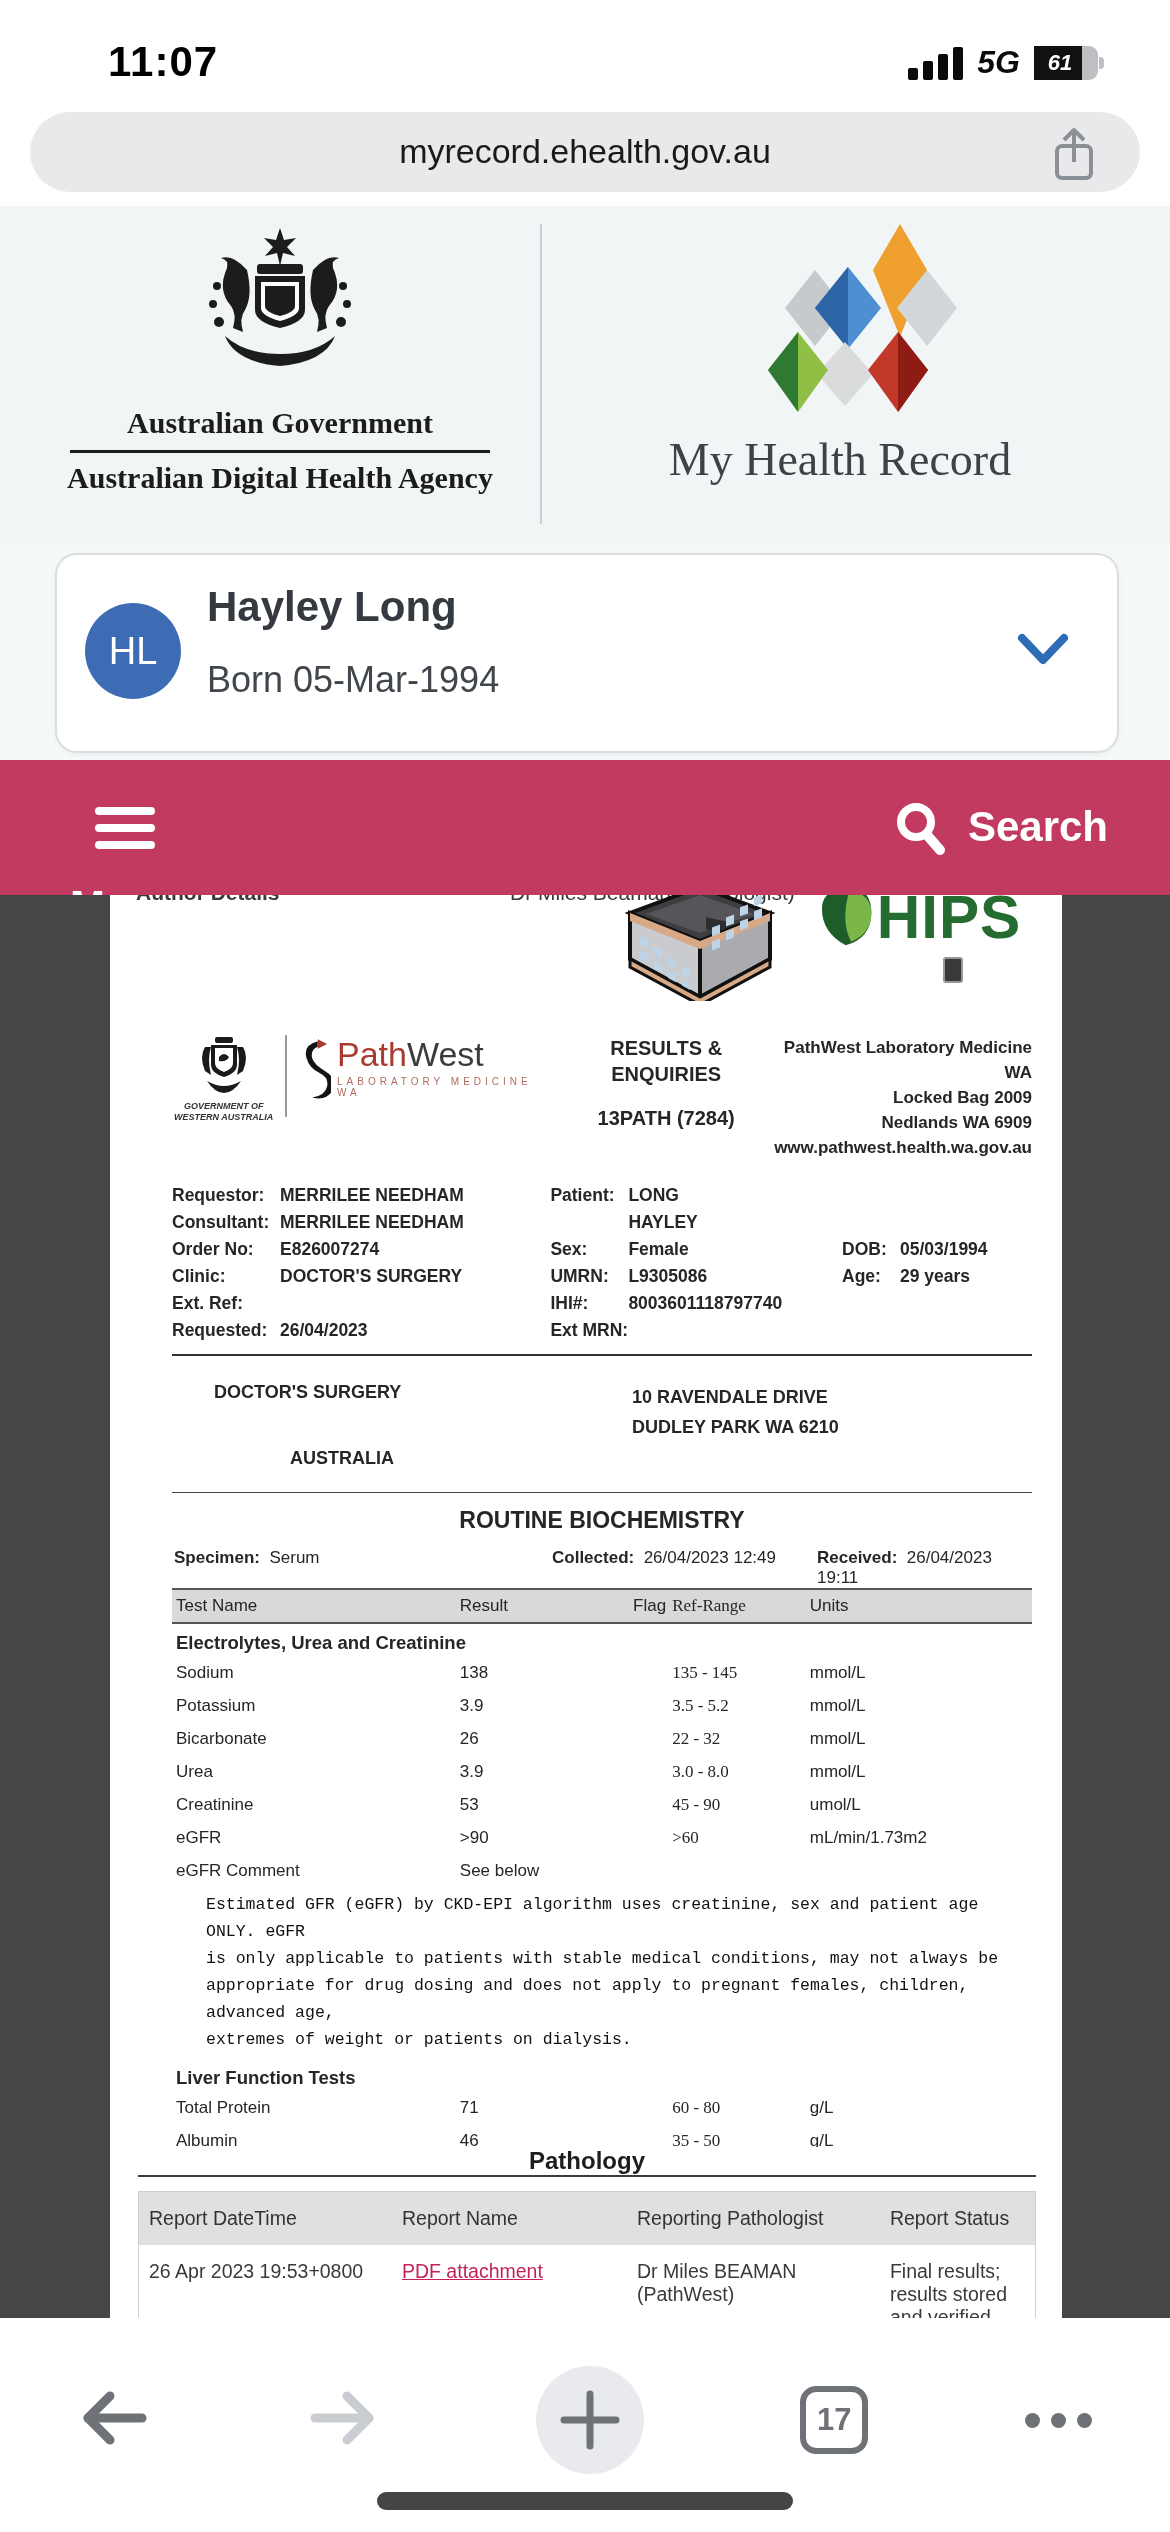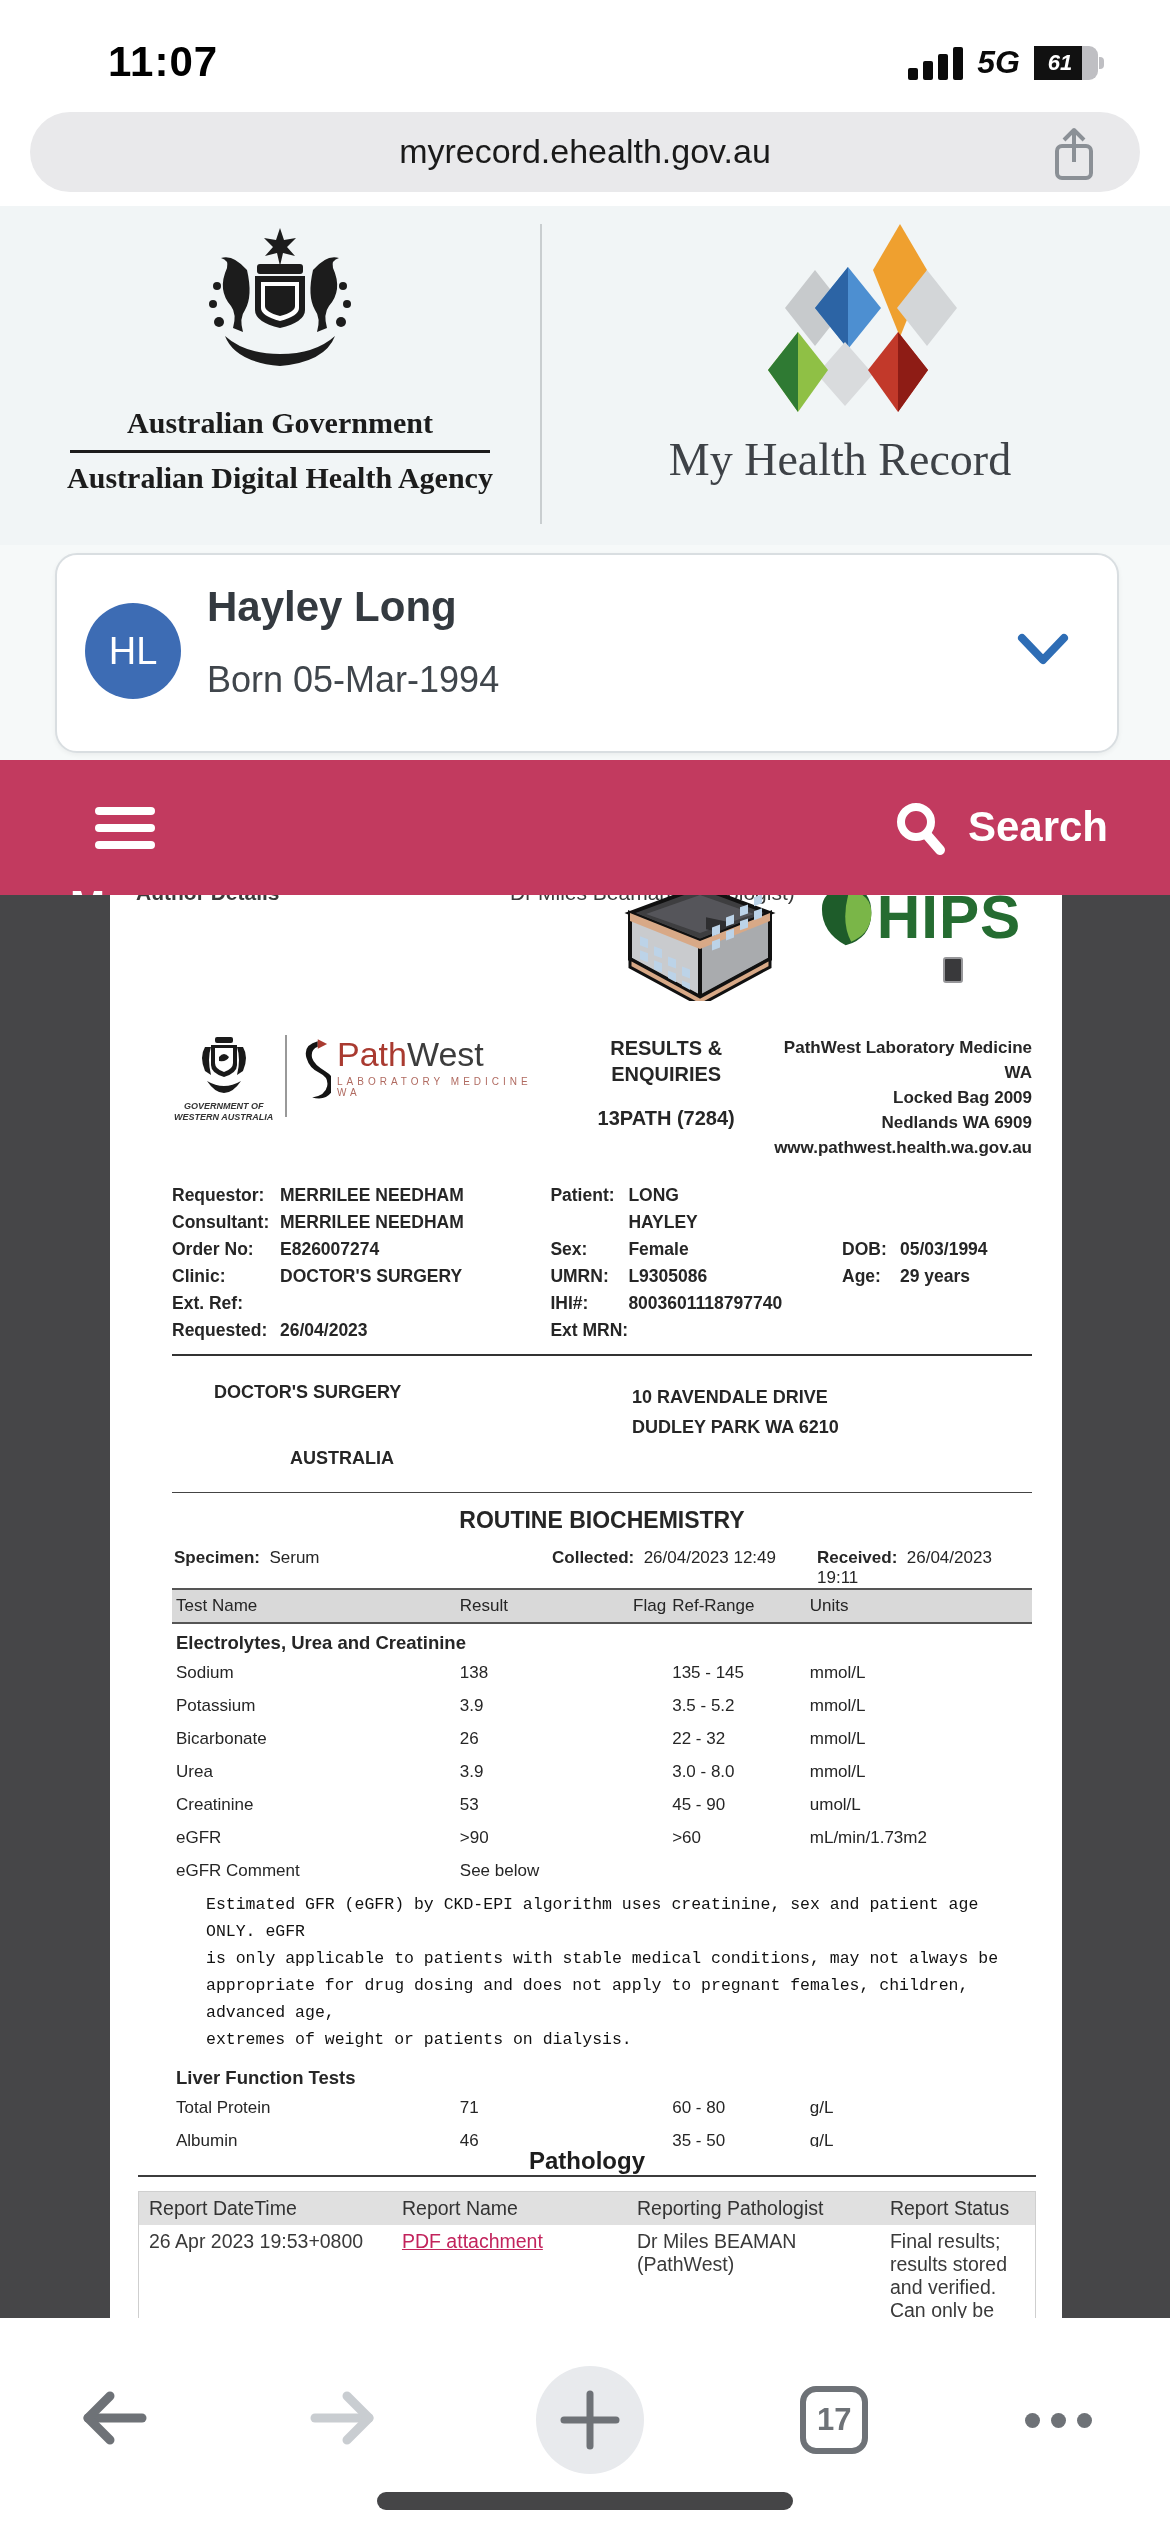--- a/index.html
+++ b/index.html
@@ -93,31 +93,31 @@
   .spec{position:relative;height:30px;margin-top:14px;font-size:17px;}
   .spec b{font-weight:bold;}
   .sp1{position:absolute;left:2px;}
   .sp2{position:absolute;left:380px;}
   .sp3{position:absolute;left:645px;}
   .thead{display:flex;background:#d9d9d9;border-top:2px solid #555;border-bottom:2px solid #555;height:32px;align-items:center;font-size:17px;margin-top:10px;}
   .r{display:flex;font-size:17px;line-height:33px;}
   .c1{width:33%;padding-left:4px;}
   .c2{width:17%;}
   .c3{width:7%;text-align:right;padding-right:6px;}
-  .c4{width:16%;}
+  .c4{width:16%;font-family:Liberation Serif, serif;}
   .c5{flex:1;}
   .sect{font-size:18.5px;font-weight:bold;margin:8px 0 2px 4px;}
   .cmt{font-family:"Liberation Mono","DejaVu Sans Mono",monospace;font-size:16.5px;line-height:27px;color:#111;margin:4px 0 6px 34px;}
   .lfclip{overflow:hidden;height:88px;}
   
   .psec{margin:0 26px 0 28px;color:#3a3a3a;}
   .h2{font-size:24px;font-weight:bold;color:#1d1d1d;border-bottom:2px solid #3c3c3c;text-align:center;}
   .tbl{border:1px solid #cfcfcf;margin-top:14px;font-size:19.5px;}
   .trh{display:flex;background:#e0e0e0;font-weight:normal;color:#333;}
-  .trh>div,.trd>div{padding:5px 10px;}
+  .trh>div,.trd>div{padding:15px 10px;}
   .trd{display:flex;background:#fff;color:#3a3a3a;}
   .t1c1{width:26%}.t1c2{width:24%}.t1c3{width:26%}.t1c4{flex:1}
   .link{color:#c2235c;text-decoration:underline;cursor:pointer;}
   
   .toolbar{top:2318px;left:0;width:1170px;height:214px;background:#fff;}
   .ticons{position:absolute;left:0;top:48px;width:1170px;display:flex;align-items:center;justify-content:space-between;padding:0 78px;box-sizing:border-box;}
   .pluswrap{width:108px;height:108px;border-radius:50%;background:#e8eaed;display:flex;align-items:center;justify-content:center;}
   .tabbox{width:56px;height:56px;border:6px solid #6e7277;border-radius:16px;display:flex;align-items:center;justify-content:center;
           font-size:31px;font-weight:bold;color:#6e7277;}
   .dots{display:flex;gap:11px;}

